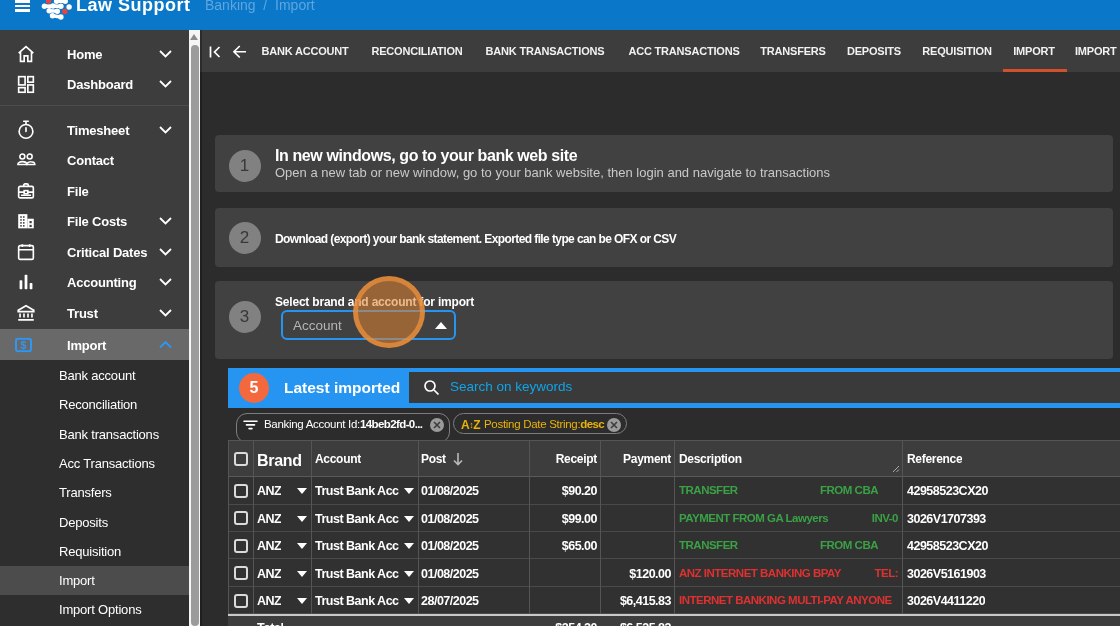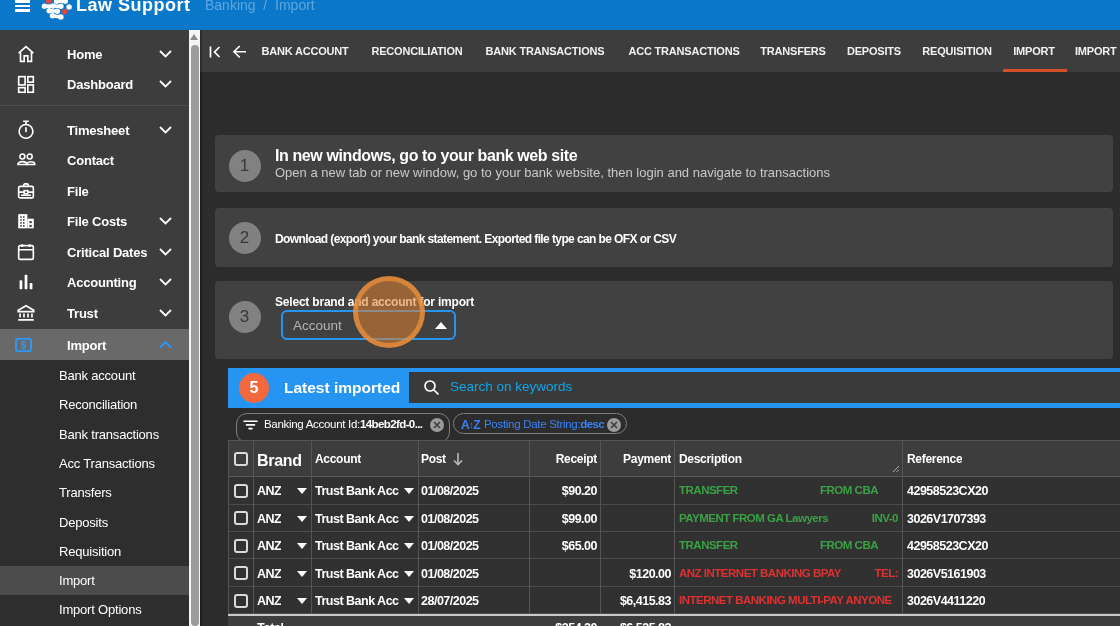--- a/index.html
+++ b/index.html
@@ -283,21 +283,21 @@
     <svg class="abs" style="left:6px;top:5.5px;" width="15" height="10" viewBox="0 0 15 10" stroke="#fff" stroke-width="1.6" stroke-linecap="round">
       <path d="M1 1.2 h13 M3.5 4.9 h8 M6 8.6 h3"></path>
     </svg>
     <div class="abs" style="left:27px;top:4px;font-size:11.5px;letter-spacing:-0.3px;">Banking Account Id:<b style="letter-spacing:-0.6px;">14beb2fd-0...</b></div>
     <div class="abs" style="left:193px;top:3.5px;width:14px;height:14px;border-radius:50%;background:#9b9b9b;">
       <svg style="position:absolute;left:3px;top:3px;" width="8" height="8" viewBox="0 0 8 8" stroke="#3d3d3d" stroke-width="1.6">
           <path d="M1 1 L7 7 M7 1 L1 7"></path>
         </svg>
     </div>
   </div>
-  <div class="abs" style="left:453px;top:413px;width:174px;height:21px;border:1px solid #7e7e7e;border-radius:11px;color:#3b82f6;">
+  <div class="abs" style="left:453px;top:413px;width:174px;height:21px;border:1px solid #7e7e7e;border-radius:11px;color:#eab308;">
     <div class="abs" style="left:7px;top:4px;font-size:12px;font-weight:bold;letter-spacing:-0.5px;">A<span style="position:relative;top:-1px;font-size:9px;">↕</span>Z</div>
     <div class="abs" style="left:30px;top:4px;font-size:11.5px;letter-spacing:-0.3px;">Posting Date String:<b style="letter-spacing:-0.6px;">desc</b></div>
     <div class="abs" style="left:153px;top:3.5px;width:14px;height:14px;border-radius:50%;background:#9b9b9b;">
       <svg style="position:absolute;left:3px;top:3px;" width="8" height="8" viewBox="0 0 8 8" stroke="#3d3d3d" stroke-width="1.6">
           <path d="M1 1 L7 7 M7 1 L1 7"></path>
         </svg>
     </div>
   </div>
 
   <div class="abs" id="table" style="left:228px;top:440px;width:892px;height:186px;overflow:hidden;">

